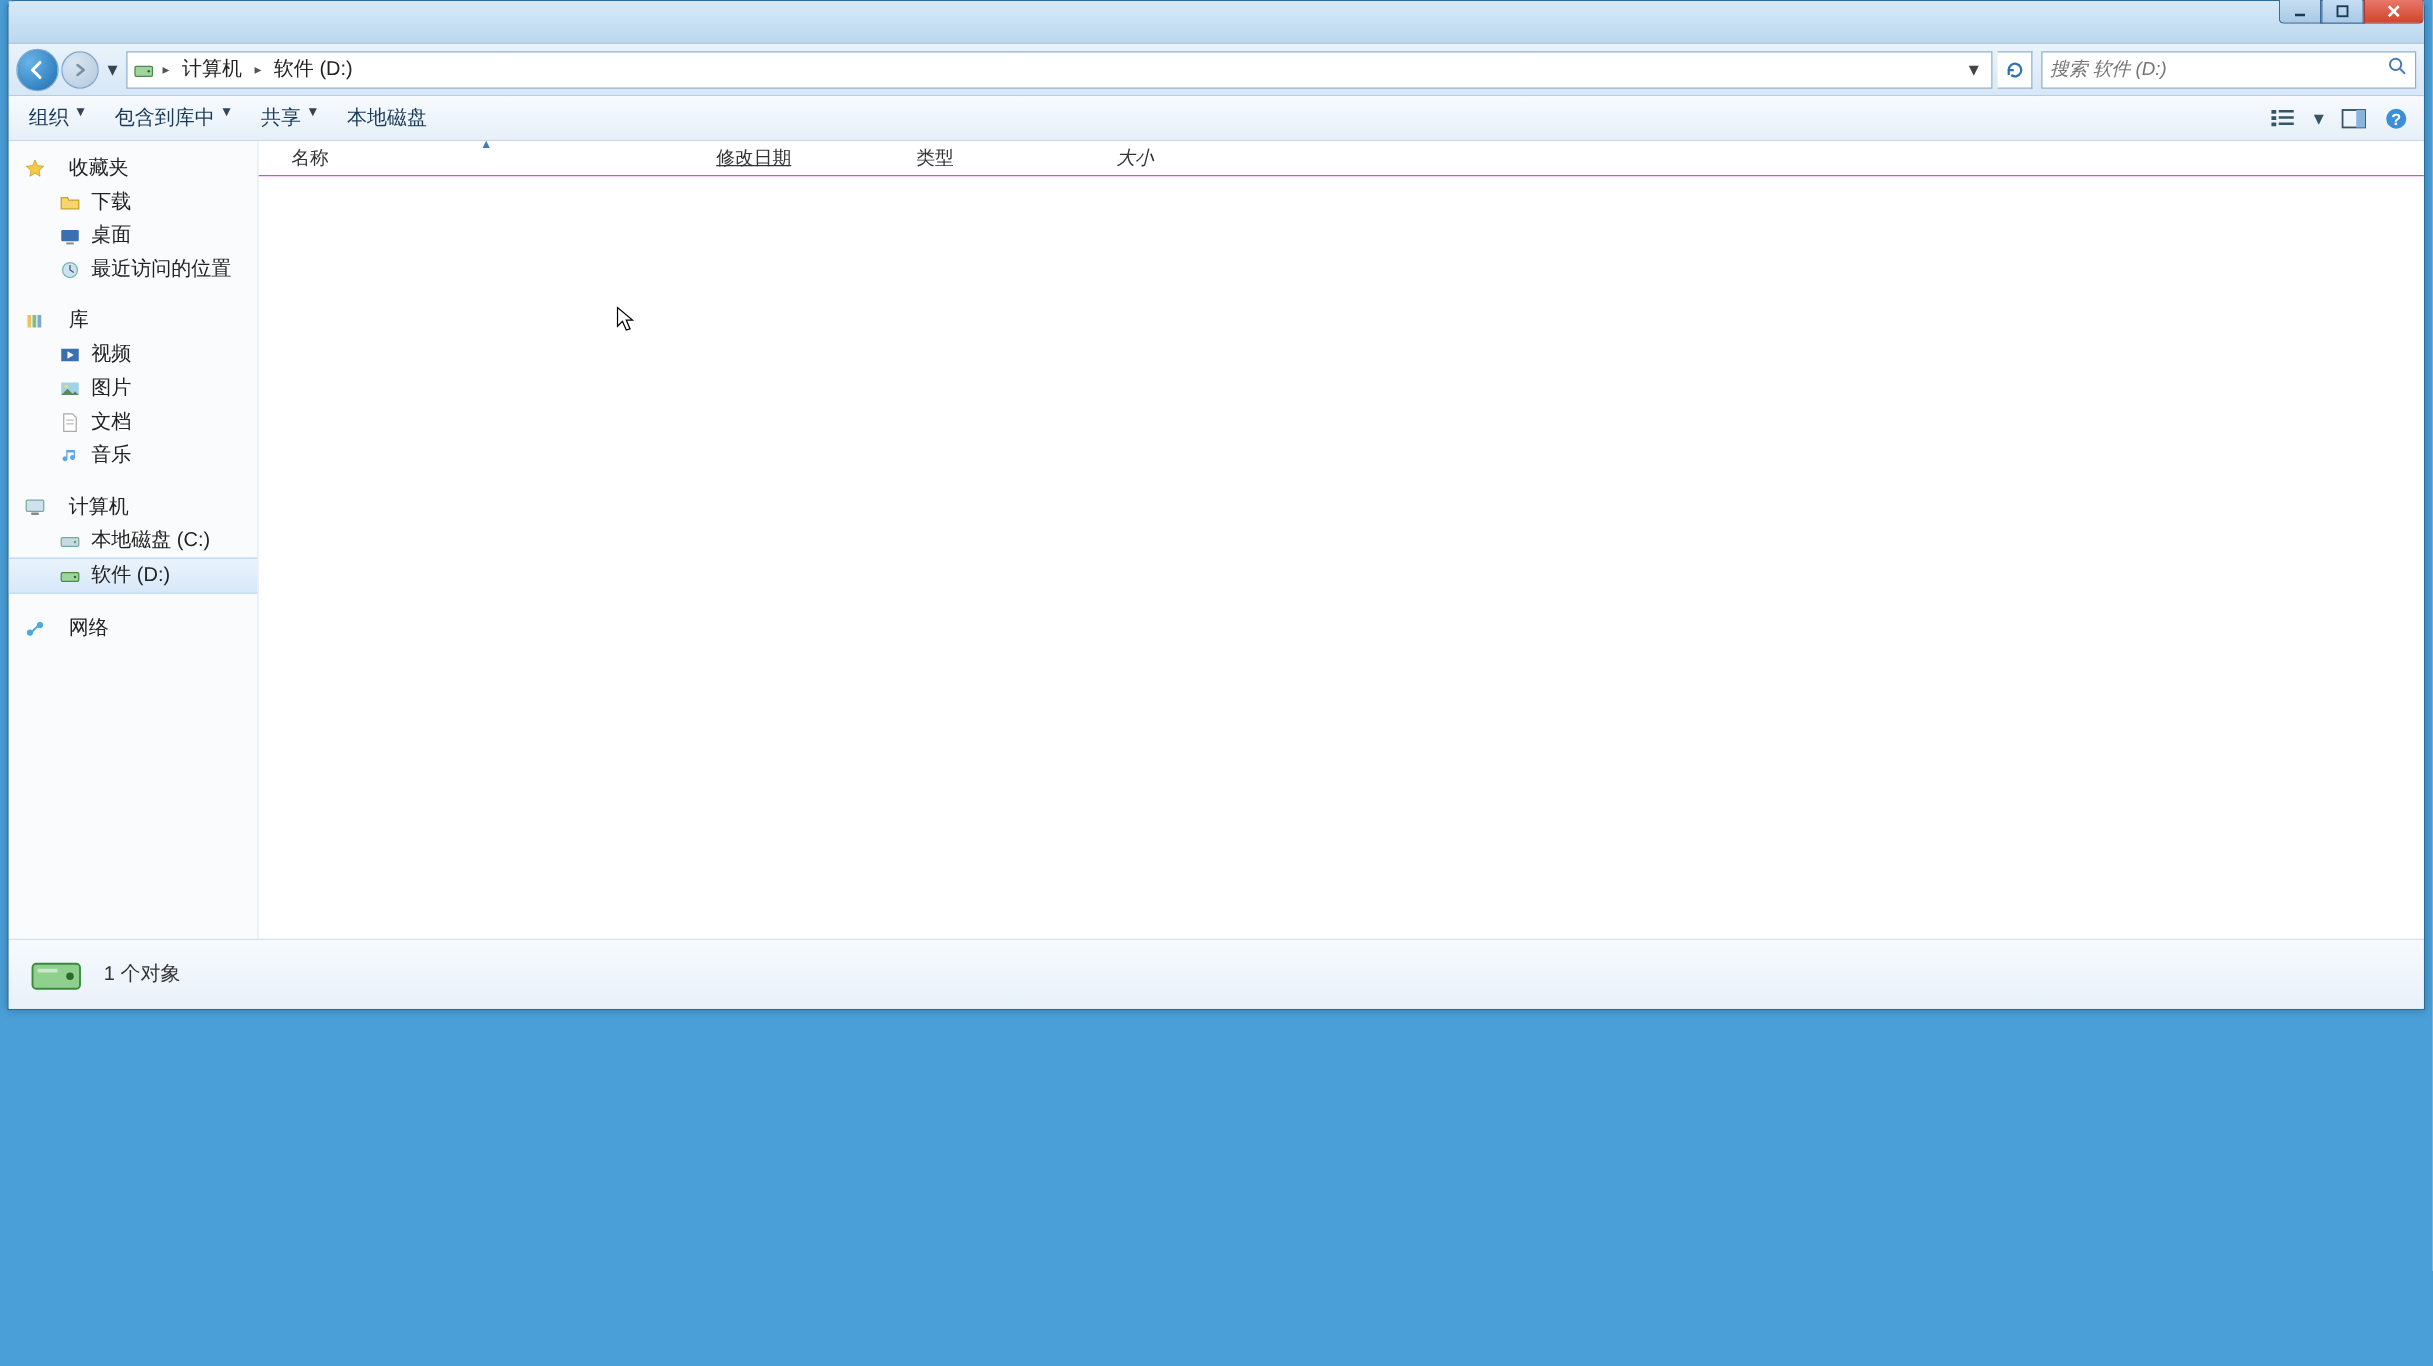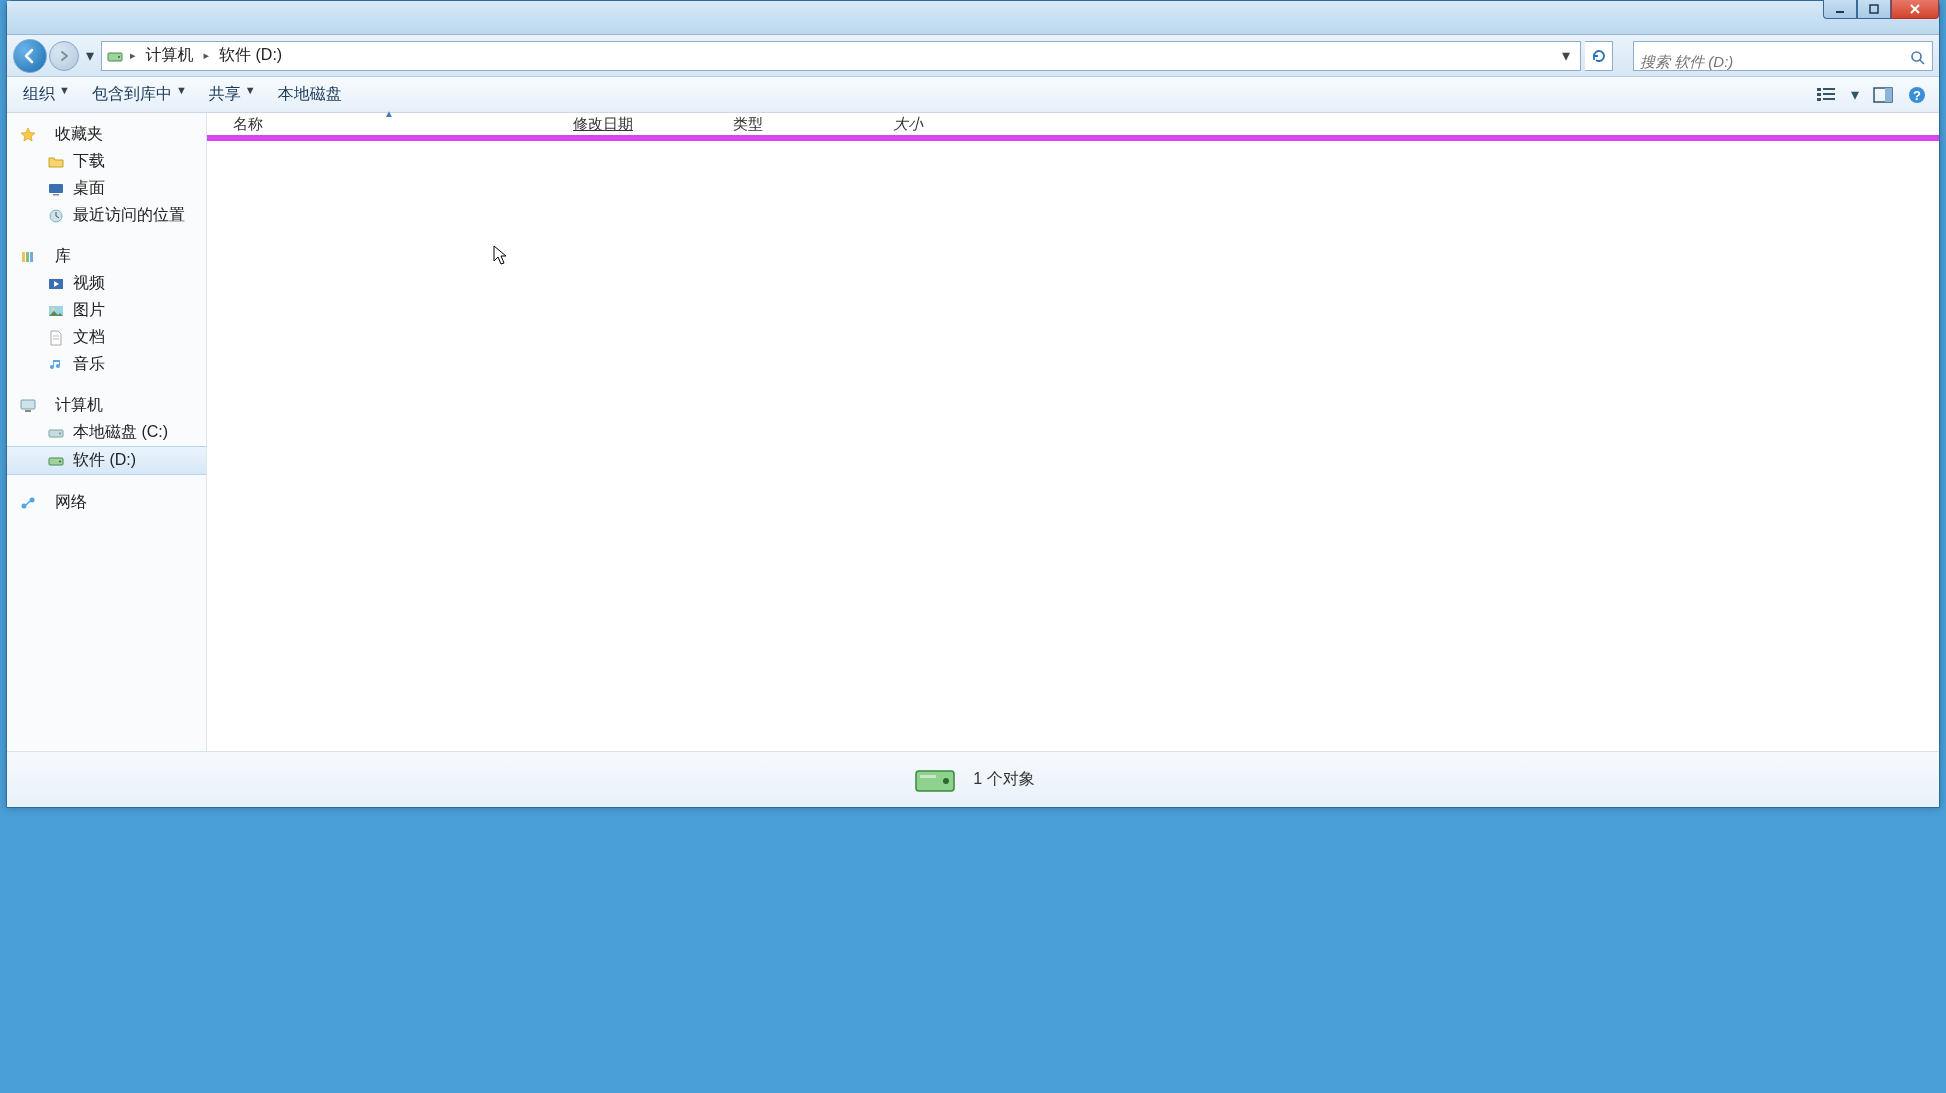--- a/index.html
+++ b/index.html
@@ -47,21 +47,21 @@
     display: flex; align-items: center; padding: 0 4px; gap:2px;
   }
   .addr-icon { width:18px;height:18px; display:flex;align-items:center;justify-content:center; }
   .addr-sep { color:#555; padding:0 4px; font-size:11px; }
   .addr-seg { font-size: 16px; color:#222; padding: 2px 4px; cursor:default; }
   .addr-drop { margin-left:auto; width:20px; text-align:center; color:#444; }
   .refresh-btn { width:28px; height:30px; border:1px solid #8faecb; border-left:none; background:#fff;
     display:flex;align-items:center;justify-content:center;color:#2a6; }
   .search-box {
     width: 300px; height: 30px; border:1px solid #8faecb; background:#fff;
-    display:flex; align-items:flex-end; padding:0 6px; margin-left:16px;
+    display:flex; align-items:center; padding:0 6px; margin-left:3px;
   }
   .search-box input { border:none; outline:none; flex:1; font-size:15px; color:#333; font-style:italic; background:transparent; }
   .search-icon { color:#4a7bb0; }
   .toolbar {
     height: 36px; display: flex; align-items: center; padding: 0 8px; gap: 6px;
     background: linear-gradient(#f7fbff,#e6eff8); border-bottom: 1px solid #c9d8e6;
     font-size: 16px; color:#1a3a58;
   }
   .tb-item { padding: 4px 8px; display:flex; align-items:flex-start; gap:4px; cursor:default; }
   .tb-spacer { flex:1; }
@@ -74,39 +74,39 @@
   .nav-group { margin-bottom: 14px; }
   .nav-head, .nav-item {
     display:flex; align-items:center; gap:8px; padding: 3px 8px 3px 28px; white-space:nowrap;
   }
   .nav-head { padding-left: 12px; font-weight:400;gap:18px; }
   .nav-item { padding-left: 40px; }
   .nav-item.selected { background: linear-gradient(#eaf3fc,#d7e8f8); border:1px solid #b5d3ef; border-left:none; border-right:none; }
   .ico { width:18px;height:18px; display:inline-flex;align-items:center;justify-content:center; flex-shrink:0; }
   .content { flex:1; background:#fff; display:flex; flex-direction:column; min-width:0; }
   .columns {
-    height: 28px; display:flex; align-items:center; border-bottom:6px solid #d946ef;
+    height: 28px; display:flex; align-items:center; border-bottom:1px solid #d946ef;
     font-size:15px; color:#333; padding-left: 18px;
   }
   .col { padding: 4px 8px; border-right:1px solid transparent; }
   .col.name { width: 340px; position:relative; }
   .col.name .sort-arrow { position:absolute; right:170px; top:-3px; font-size:10px; color:#4a7bb0; }
   .col.date { width: 160px; text-decoration: underline; }
   .col.type { width: 160px; }
   .col.size { width: 120px; font-style: italic; }
   .file-rows { flex:1; padding: 6px 0 0 18px; font-size:16px; color:#222; }
   .file-row { display:flex; align-items:center; height:30px; }
   .cell { padding: 0 8px; }
   .cell.name { width:340px; display:flex;align-items:center;gap:8px; color:#222; }
   .cell.date { width:160px; color:#666; }
   .cell.type { width:160px; color:#666; }
   .cell.size { width:120px; color:#666; }
   .statusbar {
     height: 56px; border-top: 1px solid #d7e1ea; background: linear-gradient(#f6fafe,#e9f1f9);
-    display:flex; align-items:center; gap:14px; padding: 0 14px; font-size:16px; color:#333;justify-content:center;
+    display:flex; align-items:center; gap:14px; padding: 0 14px; font-size:16px; color:#333;
   }
   .status-icon { width:48px;height:48px; display:flex;align-items:center;justify-content:center; }
   .cursor-fake { position:absolute; left:486px; top:244px; }
 </style>
 </head>
 <body>
 
 <div class="window">
 
   <div class="titlebar-area">

